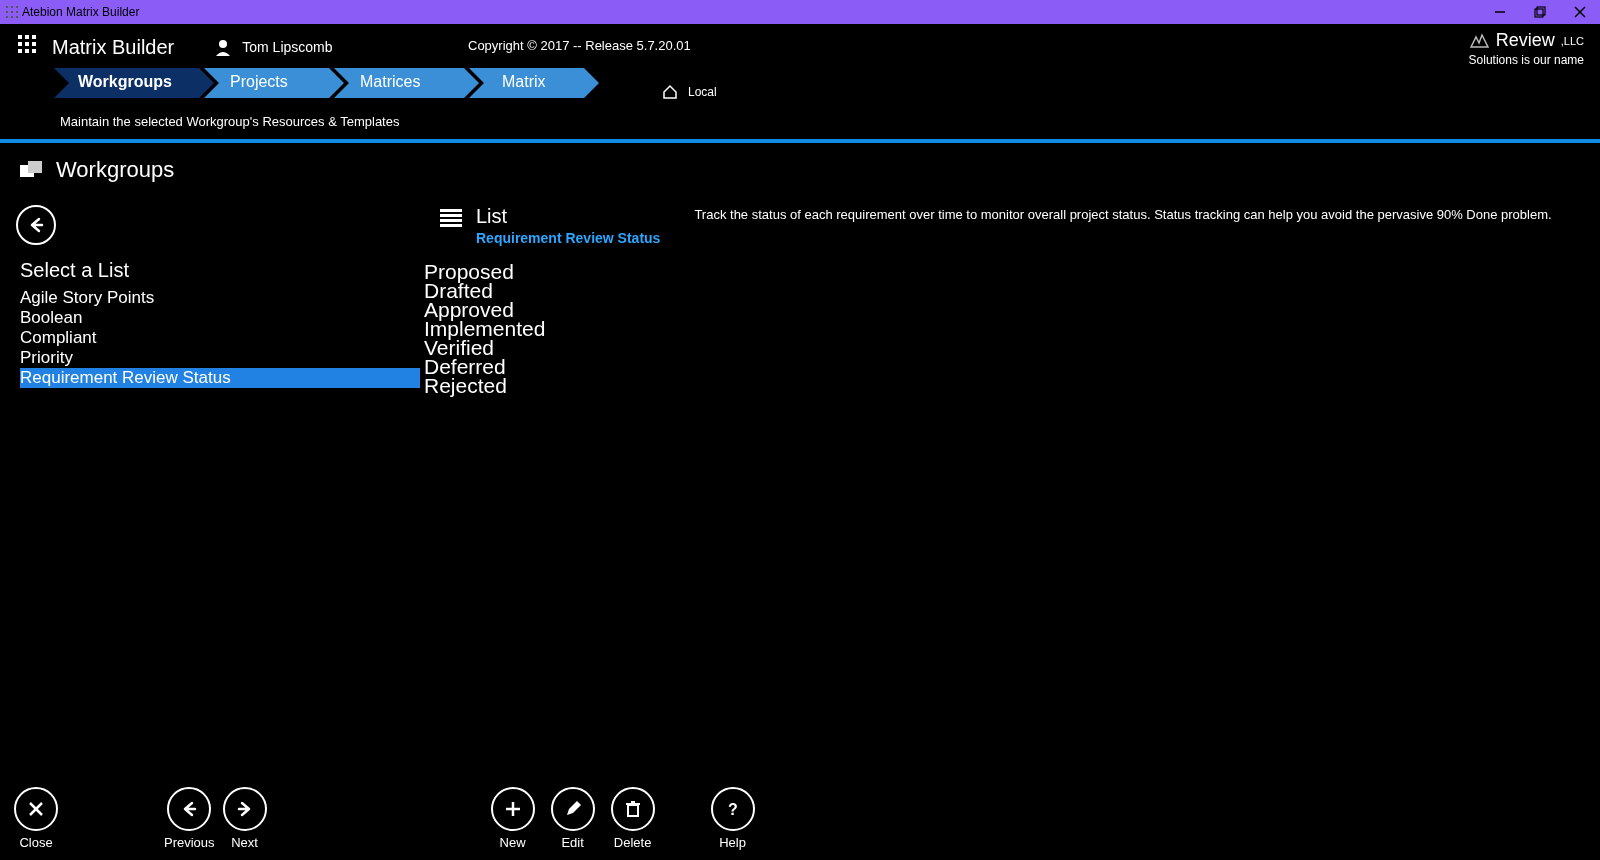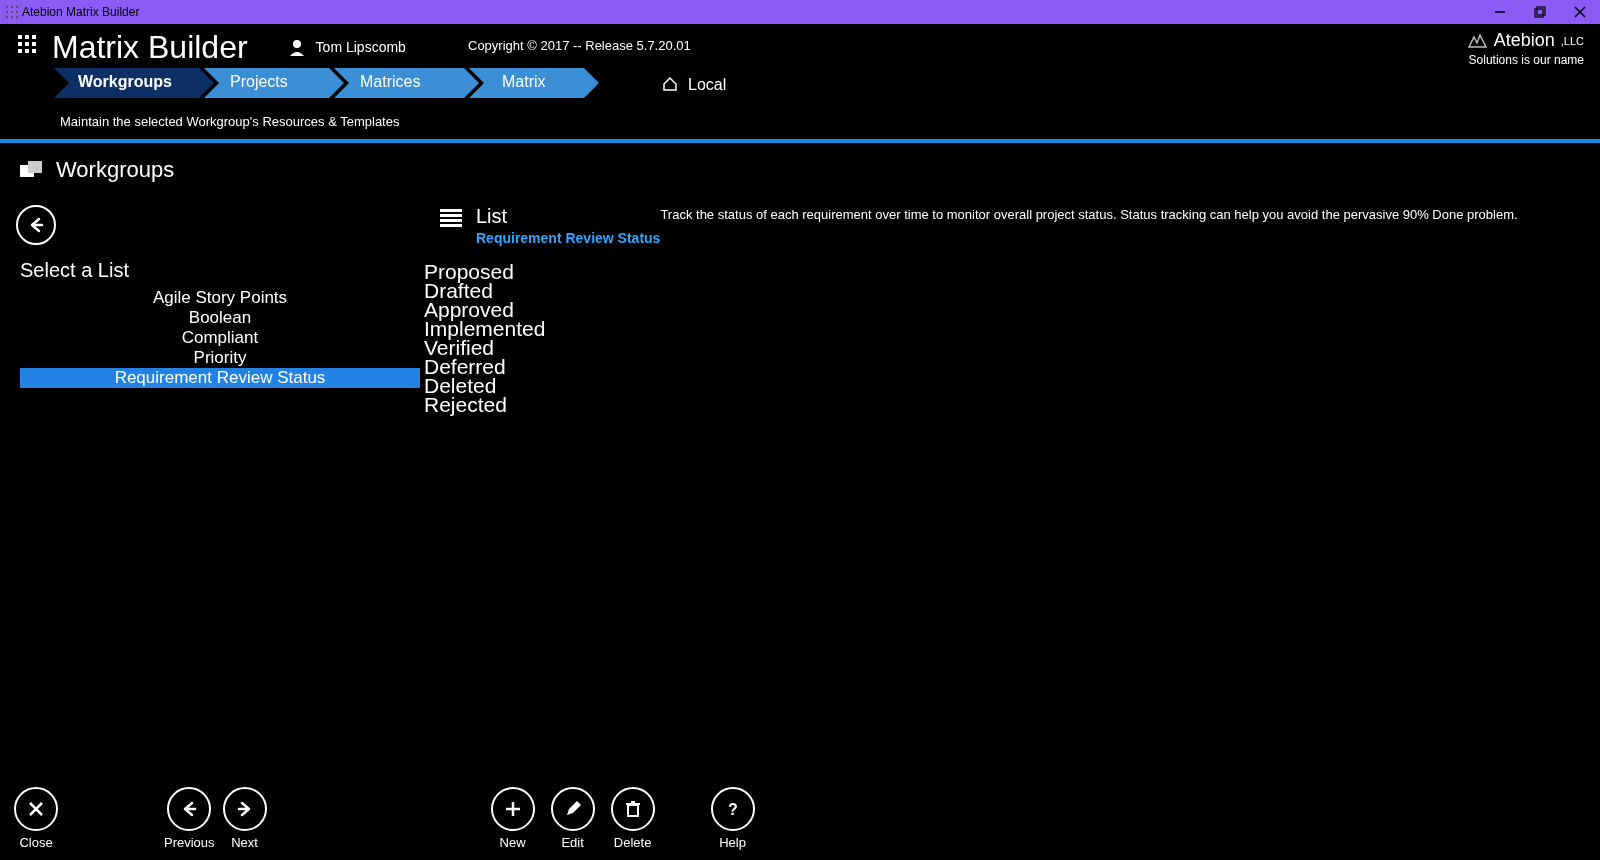--- a/index.html
+++ b/index.html
@@ -6,55 +6,55 @@
   .titlebar{height:24px;background:#8b5cf6;color:#000;display:flex;align-items:center;font-size:12px;position:relative}
   .titlebar .dots{width:12px;height:12px;margin:0 4px 0 6px;display:inline-block;}
   .titlebar .dots svg{display:block}
   .titlebar-buttons{position:absolute;right:0;top:0;height:24px;display:flex;align-items:center}
   .titlebar-buttons .tb{width:40px;height:24px;display:flex;align-items:center;justify-content:center;font-size:14px;color:#000}
   .app{background:#000;color:#fff;width:1600px;height:836px;position:relative}
   .header{display:flex;align-items:center;height:46px;padding:0 0 0 18px;position:relative}
   .grid-icon{width:24px;height:24px;margin-right:10px}
   .grid-icon div{display:grid;grid-template-columns:repeat(3,4px);grid-template-rows:repeat(3,4px);gap:3px}
   .grid-icon span{background:#fff;width:4px;height:4px;display:block}
-  .app-title{font-size:32px;font-weight:400;margin-right:40px;white-space:nowrap}
+  .app-title{font-size:20px;font-weight:400;margin-right:40px;white-space:nowrap}
   .user{display:flex;align-items:center;font-size:14px}
   .user svg{margin-right:10px}
   .copyright{position:absolute;left:468px;top:14px;font-size:13px;color:#fff}
   .brand{position:absolute;right:16px;top:6px;text-align:right}
   .brand-row{display:flex;align-items:center;justify-content:flex-end;gap:6px}
   .brand-name{font-size:18px;font-weight:400;color:#fff}
   .brand-llc{font-size:11px;color:#fff}
   .brand-tag{font-size:12px;color:#fff;margin-top:2px}
   .crumbs{position:relative;height:30px;margin-left:54px;margin-top:-2px}
   .crumb{position:absolute;height:30px;display:flex;align-items:center}
   .crumb svg{display:block}
   .crumb-text{position:absolute;font-size:16px;color:#fff;pointer-events:none}
-  .home-local{position:absolute;left:608px;top:8px;display:flex;align-items:flex-start;color:#fff;font-size:16px}
+  .home-local{position:absolute;left:608px;top:16px;display:flex;align-items:center;color:#fff;font-size:12px}
   .home-local svg{margin-right:10px}
   .subdesc{margin:16px 0 0 60px;font-size:13px;color:#fff}
   .blue-sep{height:4px;background:#0E8CE4;margin-top:10px;width:100%}
   .section{display:flex;padding:14px 0 0 20px}
   .wg-head{display:flex;align-items:center;margin-bottom:22px}
   .wg-head svg{margin-right:14px}
   .wg-title{font-size:22px}
   .backarrow{width:36px;height:36px;border:2px solid #fff;border-radius:50%;display:flex;align-items:center;justify-content:center;margin-left:-4px;margin-bottom:14px}
   .left-col{width:400px}
   .select-title{font-size:20px;margin:10px 0 6px 0;font-weight:400}
   .list-options div{font-size:17px;line-height:20px;padding:0 0 0 0;}
-  .list-options .opt{padding:0 0 0 0;text-align:center;}
+  .list-options .opt{padding:0 0 0 0;}
   .list-options .sel{background:#2182E3;color:#fff;padding-left:0}
   .right-col{margin-left:20px;flex:1}
   .list-head{display:flex;align-items:flex-start}
   .hamb{margin-right:14px;margin-top:2px}
   .hamb div{width:22px;height:3px;background:#fff;margin:2px 0}
   .list-titles{display:flex;flex-direction:column}
   .list-title{font-size:20px}
   .list-sub{font-size:14px;color:#2CA6FF;font-weight:600;margin-top:2px}
-  .list-desc{font-size:13px;color:#fff;margin-top:2px;max-width:1000px}
+  .list-desc{font-size:13px;color:#fff;margin-left:34px;margin-top:2px;max-width:1000px}
   .head-row{display:flex;align-items:flex-start}
   .values{margin-top:16px;margin-left:-16px}
   .values div{font-size:21px;line-height:19px}
   .footer{position:absolute;bottom:10px;left:0;width:100%;display:flex;align-items:flex-end;padding-left:14px;box-sizing:border-box}
   .fbtn{display:flex;flex-direction:column;align-items:center;color:#fff;font-size:13px}
   .circle{width:40px;height:40px;border:2.5px solid #fff;border-radius:50%;display:flex;align-items:center;justify-content:center;margin-bottom:4px}
 </style>
 </head>
 <body>
 
@@ -118,21 +118,21 @@
           <path d="M2 18 Q9 10 16 18 Z" fill="#fff"></path>
         </svg>
       <span>Tom Lipscomb</span>
     </div>
     <div class="copyright">Copyright © 2017 -- Release 5.7.20.01</div>
     <div class="brand">
       <div class="brand-row">
         <svg width="22" height="16">
             <path d="M3 14 L8 4 L11 10 L14 2 L20 14 Z" fill="none" stroke="#bbb" stroke-width="1.5"></path>
           </svg>
-        <span class="brand-name">Atebion</span>
+        <span class="brand-name">Review</span>
           <span class="brand-llc">,LLC</span>
       </div>
       <div class="brand-tag">Solutions is our name</div>
     </div>
   </div>
 
   <div class="crumbs">
     <div class="crumb" style="left:0">
       <svg width="160" height="30">
           <polygon points="0,0 145,0 160,15 145,30 0,30 15,15" fill="#0C2F66"></polygon>
@@ -212,21 +212,20 @@
             </div>
             <div class="list-desc">Track the status of each requirement over time to monitor overall project status. Status tracking can help you avoid the pervasive 90% Done problem.</div>
           </div>
           <div class="values">
             <div>Proposed</div>
             <div>Drafted</div>
             <div>Approved</div>
             <div>Implemented</div>
             <div>Verified</div>
             <div>Deferred</div>
-            <div>Deleted</div>
             <div>Rejected</div>
           </div>
         </div>
       </div>
     </div>
   </div>
 
   <div class="footer">
     <div class="fbtn">
       <div class="circle">

